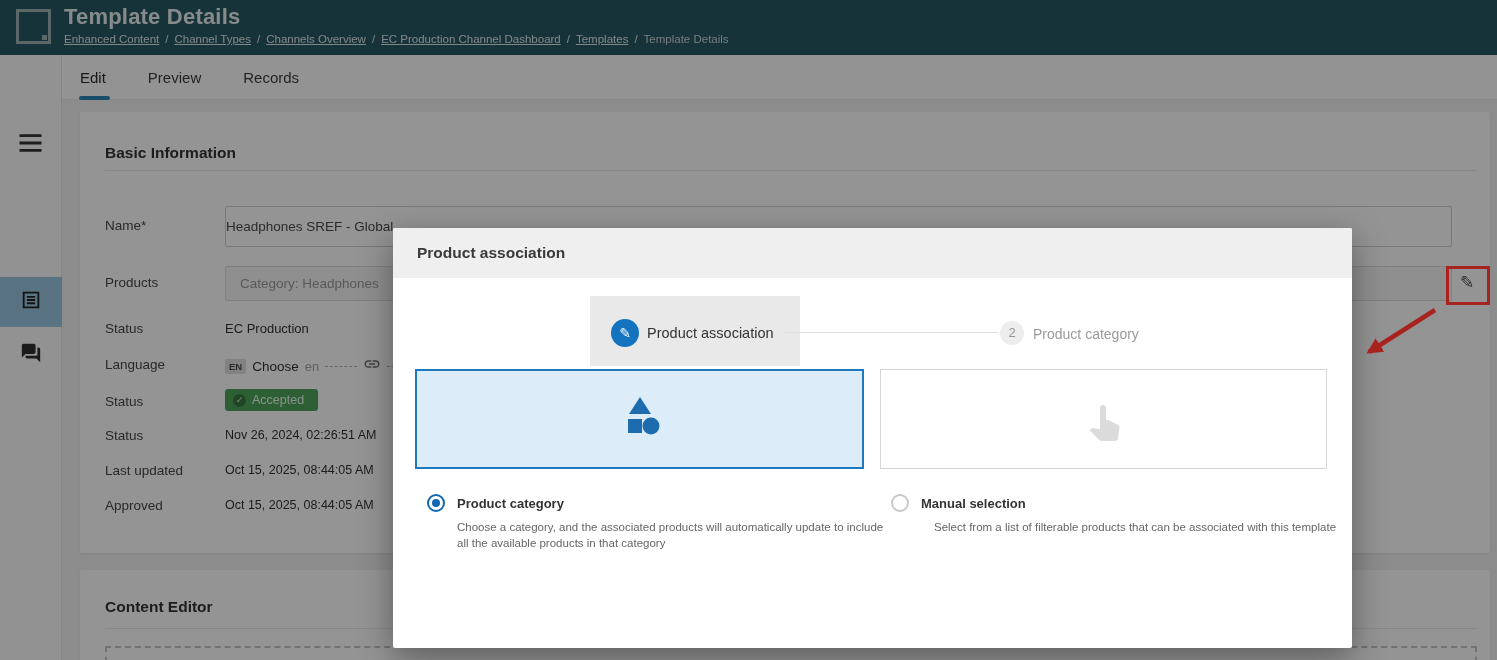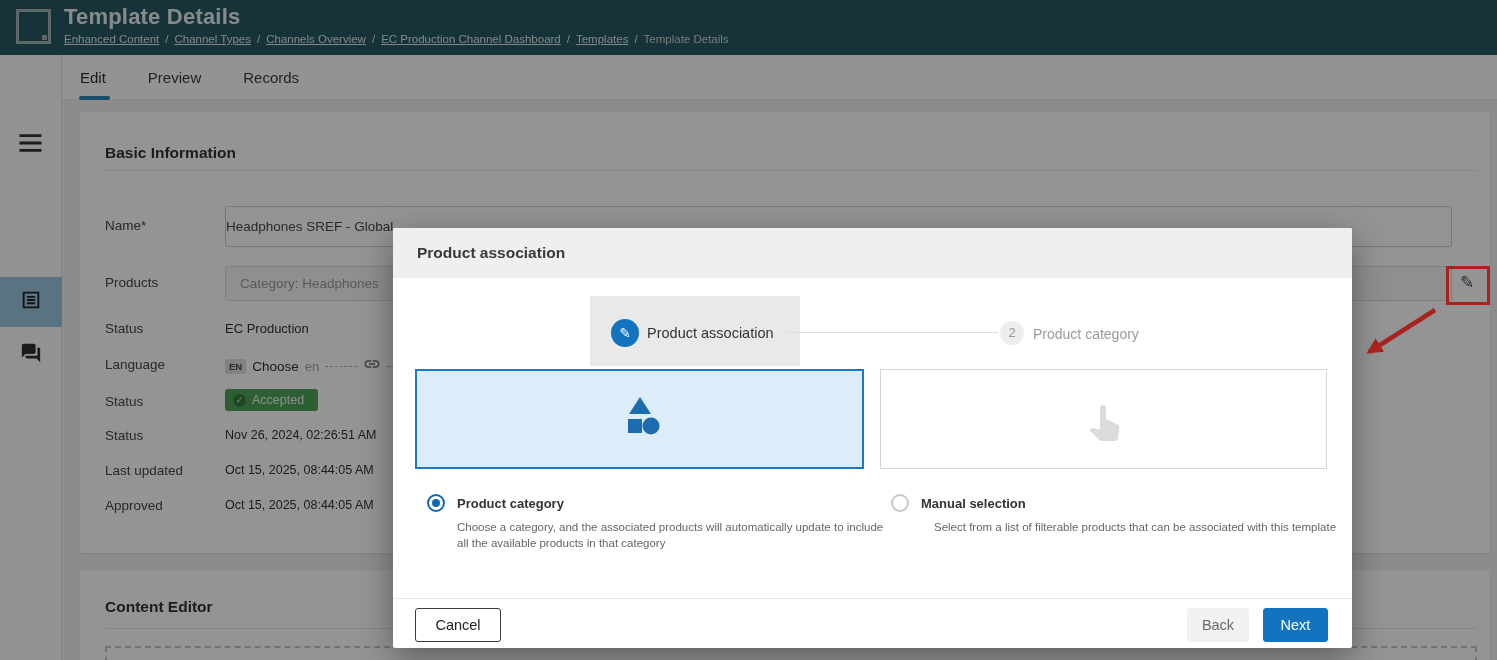--- a/index.html
+++ b/index.html
@@ -212,25 +212,20 @@
     </div>
 
     <div class="radio sel" style="left:34px;"></div>
     <div class="opt-label" style="left:64px;">Product category</div>
     <div class="opt-desc" style="left:64px;">Choose a category, and the associated products will automatically update to include all the available products in that category</div>
 
     <div class="radio unsel" style="left:498px;"></div>
     <div class="opt-label" style="left:528px;">Manual selection</div>
     <div class="opt-desc" style="left:528px;text-align:center;">Select from a list of filterable products that can be associated with this template</div>
 
-    <div class="m-footer">
-      <div class="btn btn-cancel">Cancel</div>
-      <div class="btn btn-back">Back</div>
-      <div class="btn btn-next">Next</div>
-    </div>
   </div>
 
   <div class="anno-rect"></div>
   <svg class="anno-arrow" width="95" height="70">
     <defs>
       <marker id="ah" markerUnits="userSpaceOnUse" markerWidth="18" markerHeight="16" refX="13" refY="8" orient="auto">
         <path d="M0,0 L16,8 L0,16 z" fill="#a8231d"></path>
       </marker>
     </defs>
     <line x1="83" y1="12" x2="17" y2="54" stroke="#a8231d" stroke-width="4.5" marker-end="url(#ah)"></line>

